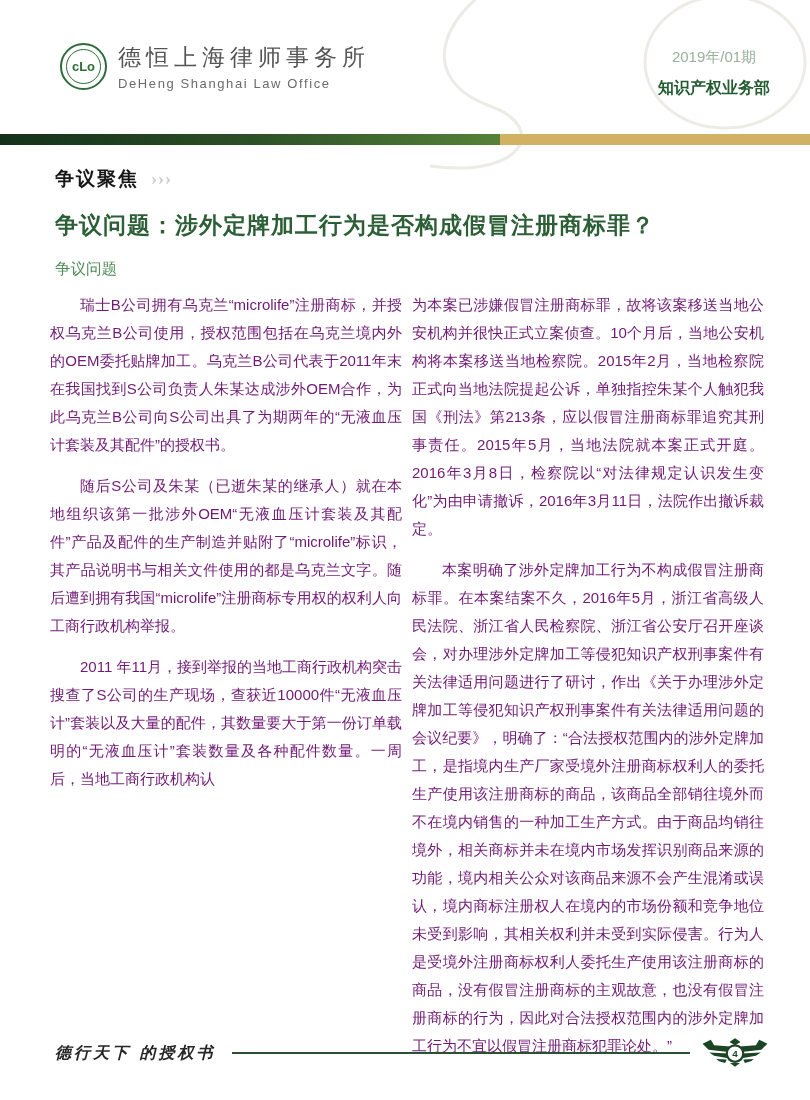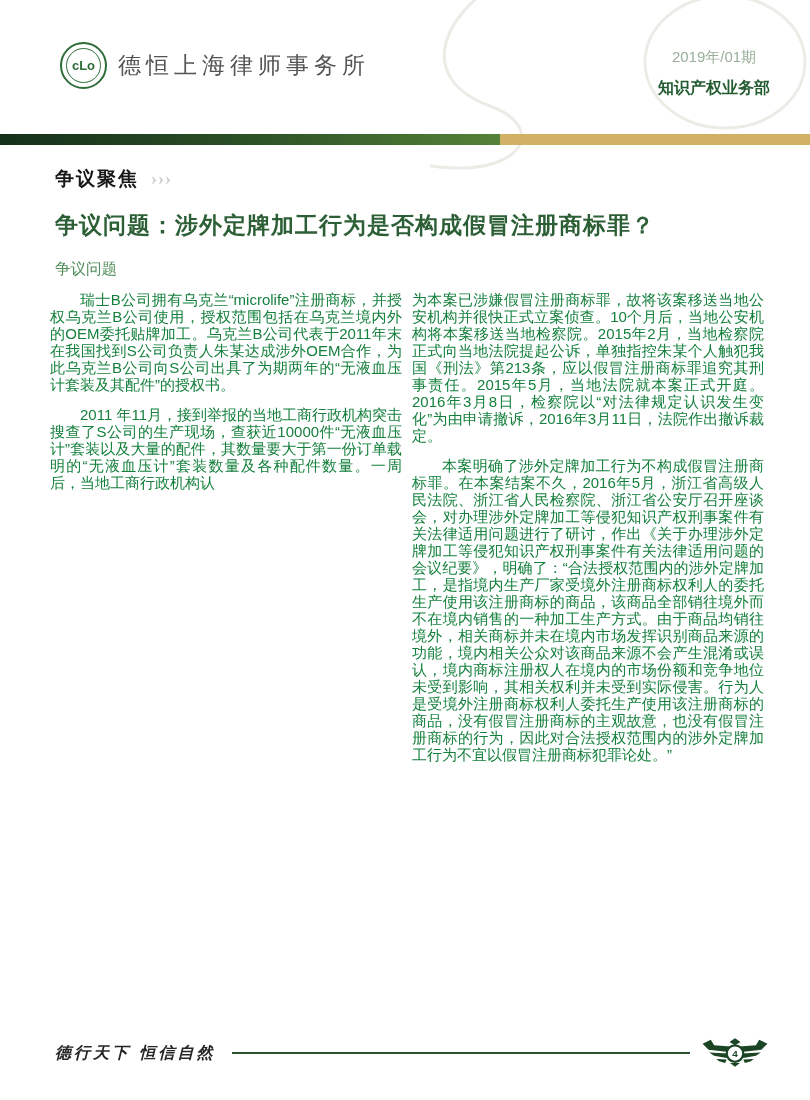--- a/index.html
+++ b/index.html
@@ -28,21 +28,21 @@
   .bar-gold{flex:1;background:#d1b164;}
   
   .section-label{position:absolute;top:166px;left:55px;z-index:2;font-family:Liberation Serif, serif;}
   .section-label .label{font-size:19px;font-weight:bold;color:#171717;letter-spacing:2px;}
   .section-label .chevrons{font-size:18px;color:#cccccc;margin-left:12px;letter-spacing:1px;font-weight:bold;}
   .title{position:absolute;top:210px;left:55px;font-size:23px;font-weight:bold;
          color:#2d5f36;letter-spacing:1px;z-index:2;}
   .case-heading{position:absolute;top:259px;left:55px;font-size:15.5px;color:#4e8c58;z-index:2;}
   .columns{position:absolute;top:291px;left:50px;width:714px;display:flex;gap:10px;z-index:2;}
   .col{width:352px;}
-  .col p{font-size:15px;line-height:17px;color:#15803d;text-align:justify;
+  .col p{font-size:15px;line-height:28px;color:#701a75;text-align:justify;
          text-indent:2em;margin:0 0 13px 0;}
   .col p.no-indent{text-indent:0;}
   .analysis-heading{font-size:15.5px;color:#4e8c58;margin:7px 0 11px 0;font-weight:normal;}
   
   .footer{position:absolute;top:1038px;left:55px;right:42px;display:flex;
           align-items:center;z-index:2;}
   .motto{font-family:"DejaVu Serif",serif;font-style:italic;font-weight:bold;
          font-size:16px;color:#262626;letter-spacing:3px;white-space:nowrap;}
   .footer-rule{flex:1;height:2px;background:#2a5132;margin:0 12px 0 16px;}
   .emblem{flex:0 0 auto;}
@@ -57,20 +57,21 @@
     <ellipse cx="365" cy="68" rx="80" ry="66" fill="none" stroke="#edebe6" stroke-width="3"></ellipse>
   </svg>
 
   <div class="header">
     <div class="logo">
       <div class="logo-badge">
         <span>cLo</span>
       </div>
       <div class="logo-text">
         <div class="logo-cn">德恒上海律师事务所</div>
+        <div class="logo-en">DeHeng Shanghai Law Office</div>
       </div>
     </div>
     <div class="issue-block">
       <div class="issue">2019年/01期</div>
       <div class="dept">知识产权业务部</div>
     </div>
   </div>
 
   <div class="bar">
     <div class="bar-green"></div>
@@ -81,30 +82,31 @@
     <span class="label">争议聚焦</span><span class="chevrons">›››</span>
   </div>
 
   <div class="title">争议问题：涉外定牌加工行为是否构成假冒注册商标罪？</div>
 
   <div class="case-heading">争议问题</div>
 
   <div class="columns">
     <div class="col">
       <p>瑞士B公司拥有乌克兰“microlife”注册商标，并授权乌克兰B公司使用，授权范围包括在乌克兰境内外的OEM委托贴牌加工。乌克兰B公司代表于2011年末在我国找到S公司负责人朱某达成涉外OEM合作，为此乌克兰B公司向S公司出具了为期两年的“无液血压计套装及其配件”的授权书。</p>
+      <p>随后S公司及朱某（已逝朱某的继承人）就在本地组织该第一批涉外OEM“无液血压计套装及其配件”产品及配件的生产制造并贴附了“microlife”标识，其产品说明书与相关文件使用的都是乌克兰文字。随后遭到拥有我国“microlife”注册商标专用权的权利人向工商行政机构举报。</p>
       <p>2011 年11月，接到举报的当地工商行政机构突击搜查了S公司的生产现场，查获近10000件“无液血压计”套装以及大量的配件，其数量要大于第一份订单载明的“无液血压计”套装数量及各种配件数量。一周后，当地工商行政机构认</p>
     </div>
     <div class="col">
       <p class="no-indent">为本案已涉嫌假冒注册商标罪，故将该案移送当地公安机构并很快正式立案侦查。10个月后，当地公安机构将本案移送当地检察院。2015年2月，当地检察院正式向当地法院提起公诉，单独指控朱某个人触犯我国《刑法》第213条，应以假冒注册商标罪追究其刑事责任。2015年5月，当地法院就本案正式开庭。2016年3月8日，检察院以“对法律规定认识发生变化”为由申请撤诉，2016年3月11日，法院作出撤诉裁定。</p>
       <p>本案明确了涉外定牌加工行为不构成假冒注册商标罪。在本案结案不久，2016年5月，浙江省高级人民法院、浙江省人民检察院、浙江省公安厅召开座谈会，对办理涉外定牌加工等侵犯知识产权刑事案件有关法律适用问题进行了研讨，作出《关于办理涉外定牌加工等侵犯知识产权刑事案件有关法律适用问题的会议纪要》，明确了：“合法授权范围内的涉外定牌加工，是指境内生产厂家受境外注册商标权利人的委托生产使用该注册商标的商品，该商品全部销往境外而不在境内销售的一种加工生产方式。由于商品均销往境外，相关商标并未在境内市场发挥识别商品来源的功能，境内相关公众对该商品来源不会产生混淆或误认，境内商标注册权人在境内的市场份额和竞争地位未受到影响，其相关权利并未受到实际侵害。行为人是受境外注册商标权利人委托生产使用该注册商标的商品，没有假冒注册商标的主观故意，也没有假冒注册商标的行为，因此对合法授权范围内的涉外定牌加工行为不宜以假冒注册商标犯罪论处。”</p>
     </div>
   </div>
 
   <div class="footer">
-    <span class="motto">德行天下 恒信自然</span>
+    <span class="motto">德行天下 的授权书</span>
     <span class="footer-rule"></span>
     <svg class="emblem" width="66" height="30" viewBox="0 0 120 54">
       <g fill="#1c4526">
         <path d="M1 10 L16 3 L22 13 L52 15 L48 25 L12 21 Z"></path>
         <path d="M13 26 L48 28 L45 36 L22 32 Z"></path>
         <path d="M26 38 L45 39 L42 45 L31 42 Z"></path>
         <path d="M119 10 L104 3 L98 13 L68 15 L72 25 L108 21 Z"></path>
         <path d="M107 26 L72 28 L75 36 L98 32 Z"></path>
         <path d="M94 38 L75 39 L78 45 L89 42 Z"></path>
         <path d="M50 7 L60 0 L70 7 L60 13 Z"></path>

